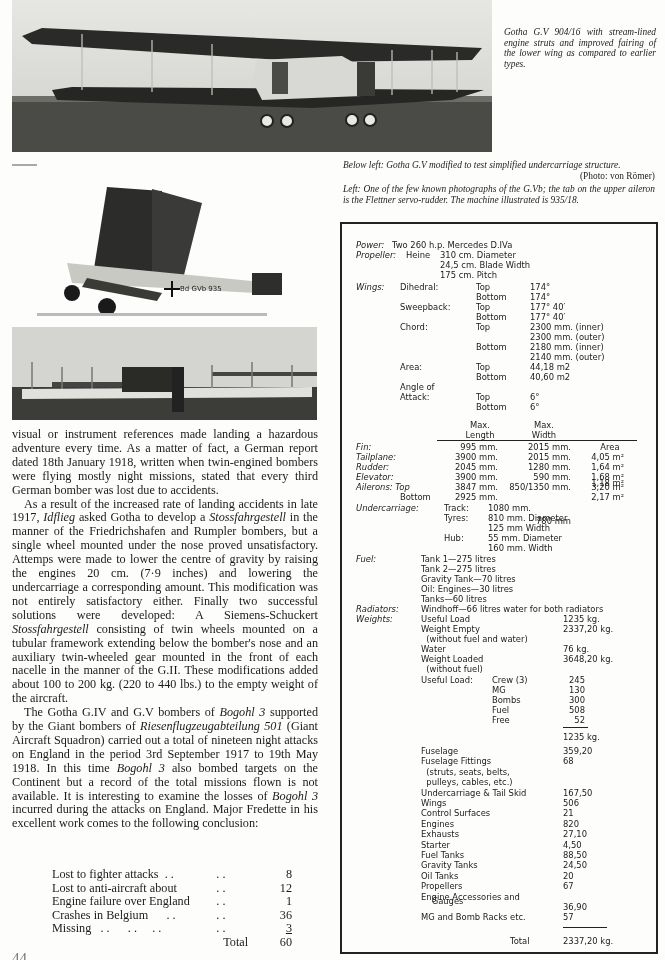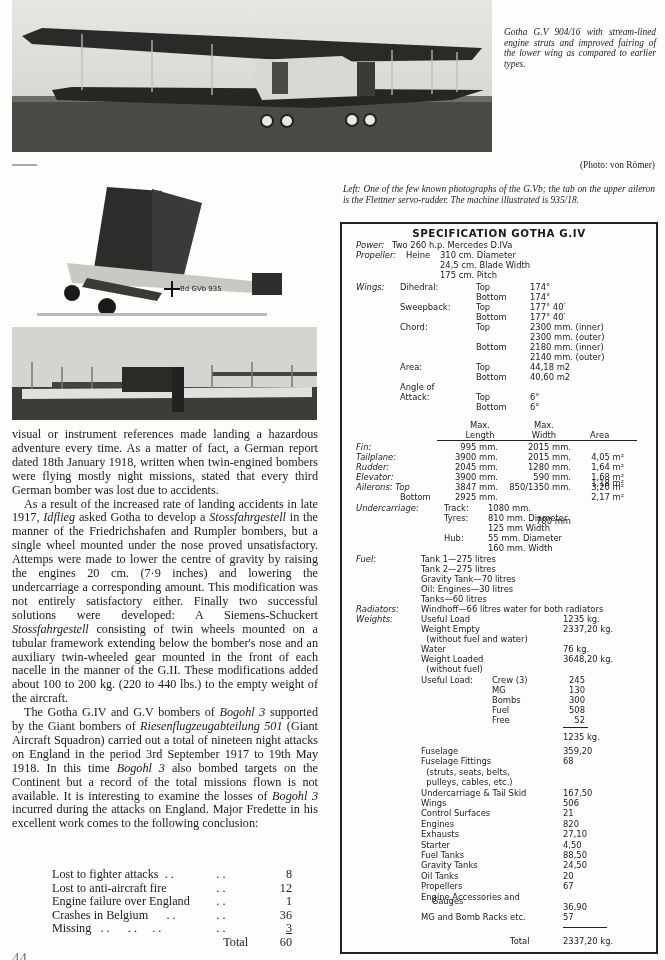--- a/index.html
+++ b/index.html
@@ -121,38 +121,39 @@
         <line x1="280" y1="38" x2="280" y2="65"></line>
     </g>
     <polygon points="10,62 300,60 300,70 10,72" fill="#e0e0dc"></polygon>
     <rect x="110" y="40" width="50" height="25" fill="#2a2a26"></rect>
     <rect x="160" y="40" width="12" height="45" fill="#222"></rect>
   </svg>
 </div>
 
 <div class="caption" id="caption-top">Gotha G.V 904/16 with stream-lined engine struts and improved fairing of the lower wing as compared to earlier types.</div>
 <div class="caption" id="caption-below-left">
+  <span>Below left: Gotha G.V modified to test simplified undercarriage structure.</span>
   <span class="credit">(Photo: von Römer)</span>
 </div>
 <div class="caption" id="caption-left">Left: One of the few known photographs of the G.Vb; the tab on the upper aileron is the Flettner servo-rudder. The machine illustrated is 935/18.</div>
 
 <div class="body-text">
   <p>visual or instrument references made landing a hazardous adventure every time. As a matter of fact, a German report dated 18th January 1918, written when twin-engined bombers were flying mostly night missions, stated that every third German bomber was lost due to accidents.</p>
   <p class="indent"><span>As a result of the increased rate of landing accidents in late 1917, </span><em>Idflieg</em><span> asked Gotha to develop a </span><em>Stossfahrgestell</em><span> in the manner of the Friedrichshafen and Rumpler bombers, but a single wheel mounted under the nose proved unsatisfactory. Attemps were made to lower the centre of gravity by raising the engines 20 cm. (7·9 inches) and lowering the undercarriage a corresponding amount. This modification was not entirely satisfactory either. Finally two successful solutions were developed: A Siemens-Schuckert </span><em>Stossfahrgestell</em><span> consisting of twin wheels mounted on a tubular framework extending below the bomber's nose and an auxiliary twin-wheeled gear mounted in the front of each nacelle in the manner of the G.II. These modifications added about 100 to 200 kg. (220 to 440 lbs.) to the empty weight of the aircraft.</span></p>
   <p class="indent"><span>The Gotha G.IV and G.V bombers of </span><em>Bogohl 3</em><span> supported by the Giant bombers of </span><em>Riesenflugzeugabteilung 501</em><span> (Giant Aircraft Squadron) carried out a total of nineteen night attacks on England in the period 3rd September 1917 to 19th May 1918. In this time </span><em>Bogohl 3</em><span> also bombed targets on the Continent but a record of the total missions flown is not available. It is interesting to examine the losses of </span><em>Bogohl 3</em><span> incurred during the attacks on England. Major Fredette in his excellent work comes to the following conclusion:</span></p>
 </div>
 
 <div class="loss-table">
   <div class="loss-row">
       <span class="lbl">Lost to fighter attacks  . .</span>
       <span class="dots">. .</span>
       <span class="val">8</span>
     </div>
   <div class="loss-row">
-      <span class="lbl">Lost to anti-aircraft fire</span>
+      <span class="lbl">Lost to anti-aircraft about</span>
       <span class="dots">. .</span>
       <span class="val">12</span>
     </div>
   <div class="loss-row">
       <span class="lbl">Engine failure over England</span>
       <span class="dots">. .</span>
       <span class="val">1</span>
     </div>
   <div class="loss-row">
       <span class="lbl">Crashes in Belgium      . .</span>
@@ -166,21 +167,20 @@
     </div>
   <div class="loss-row total">
       <span class="lbl">Total</span>
       <span class="val">60</span>
     </div>
 </div>
 
 <div class="page-num">44</div>
 
 <div class="spec-box">
-  <div class="spec-title">SPECIFICATION GOTHA G.IV</div>
 
   <div class="ln it" style="left:14px;top:16px">Power:</div>
   <div class="ln" style="left:50px;top:16px">Two 260 h.p. Mercedes D.IVa</div>
   <div class="ln it" style="left:14px;top:26px">Propeller:</div>
   <div class="ln" style="left:64px;top:26px">Heine</div>
   <div class="ln" style="left:98px;top:26px">310 cm. Diameter</div>
   <div class="ln" style="left:98px;top:36px">24,5 cm. Blade Width</div>
   <div class="ln" style="left:98px;top:46px">175 cm. Pitch</div>
 
   <div class="ln it" style="left:14px;top:58px">Wings:</div>
@@ -223,21 +223,21 @@
       <div class="ln" style="left: 188px; top: 168px;">6°</div>
       <div class="ln" style="left: 58px; top: 178px;"></div>
       <div class="ln" style="left: 134px; top: 178px;">Bottom</div>
       <div class="ln" style="left: 188px; top: 178px;">6°</div>
     </div>
 
   <div class="ln" style="left:118px;top:196px;width:40px;text-align:center">Max.</div>
   <div class="ln" style="left:118px;top:206px;width:40px;text-align:center">Length</div>
   <div class="ln" style="left:182px;top:196px;width:40px;text-align:center">Max.</div>
   <div class="ln" style="left:182px;top:206px;width:40px;text-align:center">Width</div>
-  <div class="ln" style="left:248px;top:206px;width:40px;text-align:left">Area</div>
+  <div class="ln" style="left:248px;top:218px;width:40px;text-align:center">Area</div>
   <div class="hr" style="left:95px;top:216px;width:200px"></div>
   <div id="surface-rows">
       <div class="ln it" style="left: 14px; top: 218px;">Fin:</div>
       <div class="ln r" style="left: 100px; top: 218px; width: 56px;">995 mm.</div>
       <div class="ln r" style="left: 155px; top: 218px; width: 74px;">2015 mm.</div>
       <div class="ln r" style="left: 240px; top: 218px; width: 42px; margin-top: 36px;">1,18 m²</div>
       <div class="ln it" style="left: 14px; top: 228px;">Tailplane:</div>
       <div class="ln r" style="left: 100px; top: 228px; width: 56px;">3900 mm.</div>
       <div class="ln r" style="left: 155px; top: 228px; width: 74px;">2015 mm.</div>
       <div class="ln r" style="left: 240px; top: 228px; width: 42px;">4,05 m²</div>

